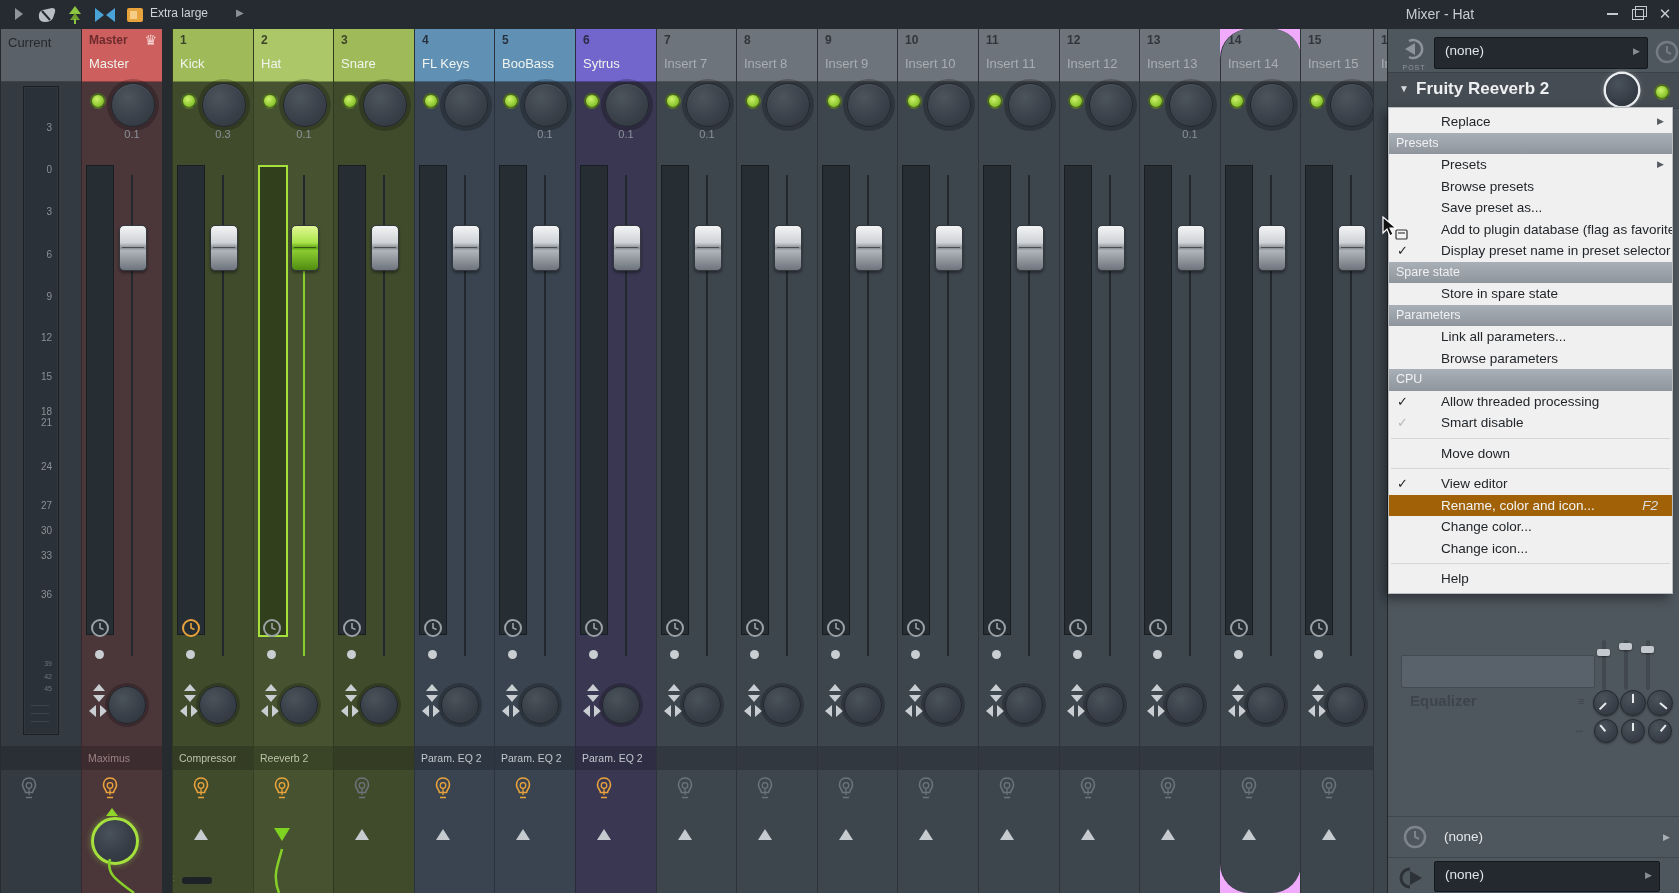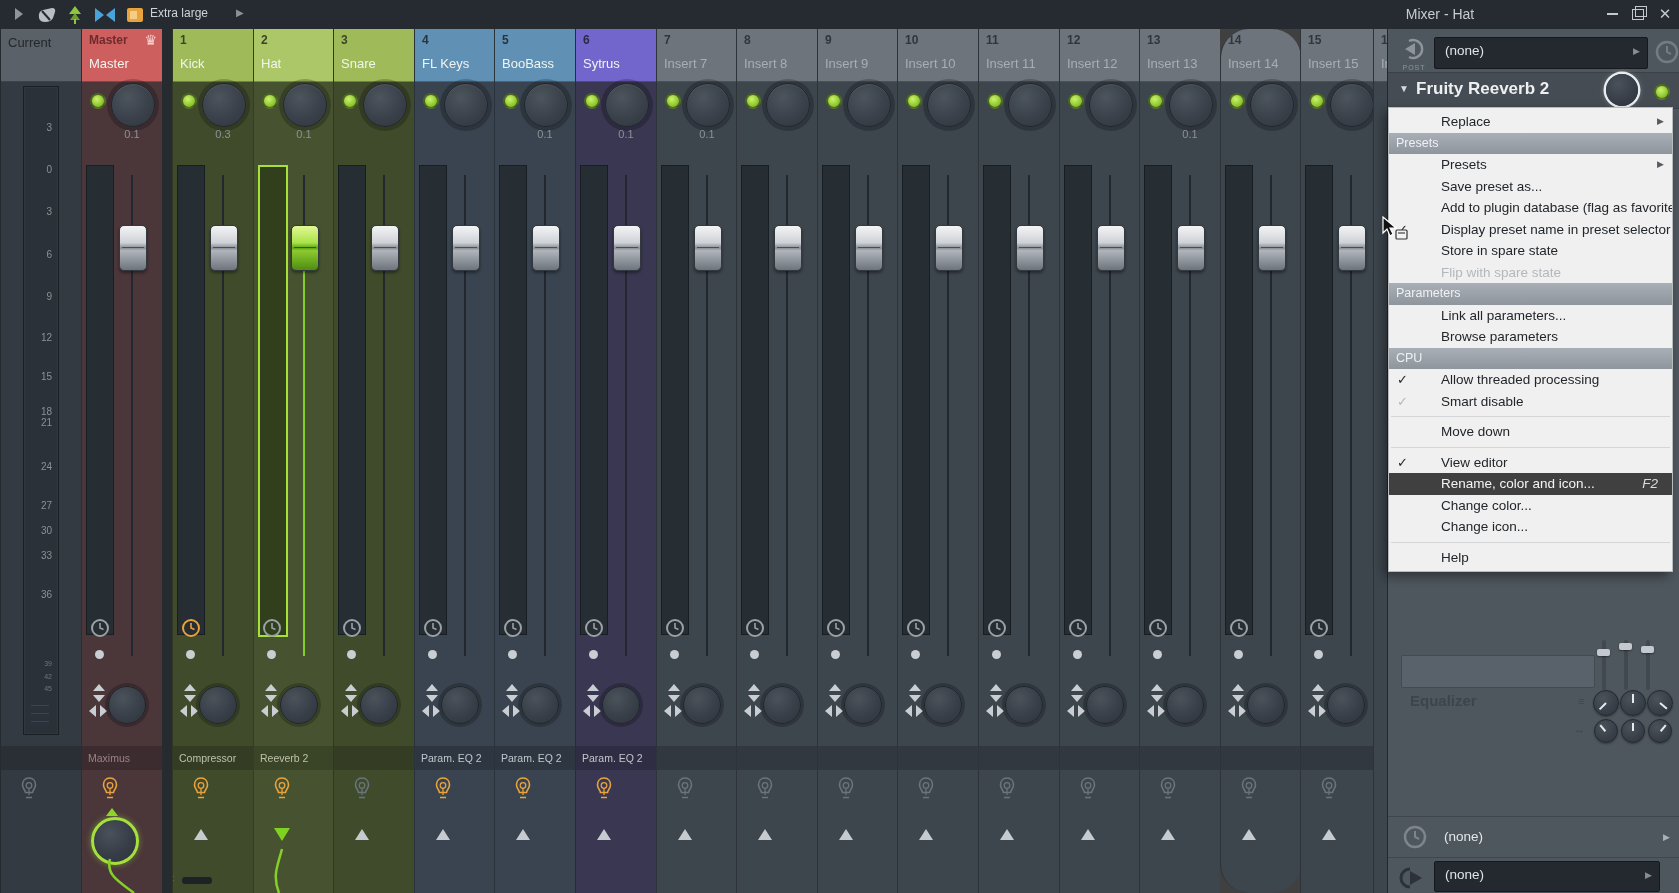--- a/index.html
+++ b/index.html
@@ -15,21 +15,21 @@
   #tb-next{position:absolute;left:236px;top:7px;font-size:10px;color:#8a9198;}
   #win-title{position:absolute;left:1330px;top:6px;width:220px;text-align:center;
              font-size:14px;color:#c6cbd0;}
   .winbtn{position:absolute;top:5px;width:22px;height:18px;text-align:center;color:#c3c9ce;
           font-size:13px;line-height:18px;}
   #btn-min span{display:inline-block;width:11px;height:0;border-bottom:2px solid #c3c9ce;margin-bottom:3px;}
   #btn-restore i{position:relative;display:inline-block;width:10px;height:9px;border:1px solid #c3c9ce;margin-top:4px;background:#262b31;}
   #btn-restore i:before{content:"";position:absolute;left:2px;top:-4px;width:10px;height:9px;border:1px solid #c3c9ce;}
 
   
-  #mixer{position:absolute;left:0;top:29px;width:1387px;height:864px;background:#404040;}
+  #mixer{position:absolute;left:0;top:29px;width:1387px;height:864px;background:#f0abfc;}
   #gap{position:absolute;left:161px;top:0;width:11px;height:864px;background:#262b30;}
   .strip{position:absolute;top:0;height:864px;overflow:hidden;border-left:1px solid rgba(0,0,0,.25);}
   .hdr{position:absolute;left:0;top:0;width:100%;height:52px;border-bottom:1px solid rgba(0,0,0,.3);}
   .hdr .num{position:absolute;left:7px;top:4px;font-size:12px;font-weight:bold;}
   .hdr .nm{position:absolute;left:7px;top:27px;font-size:13px;color:#f1f4ee;white-space:nowrap;}
   .crown{position:absolute;right:5px;top:3px;font-size:14px;color:#f6d7d4;}
 
   .t-current{background:#333a41;}.t-current .hdr{background:#5a6168;}
   .t-current .hdr .nm{top:6px;color:#24282d;font-size:13px;}
   .t-master{background:#4b363a;}.t-master .hdr{background:#cd5f5f;}
@@ -135,21 +135,21 @@
 
   
   #menu{position:absolute;left:1388px;top:107px;width:285px;background:#f0f0f0;
        border:1px solid #b9bcbf;box-shadow:-4px 5px 10px rgba(0,0,0,.4);box-sizing:border-box;
        padding:3px 0;}
   .mi{position:relative;height:21.5px;line-height:21.5px;padding-left:52px;font-size:13.5px;
        color:#22262a;white-space:nowrap;overflow:hidden;}
   .mi .chk{position:absolute;left:8px;top:0;font-size:13px;}
   .mi .sub{position:absolute;right:8px;top:0;font-size:9px;color:#565c62;}
   .mi .sc{position:absolute;right:14px;top:0;font-style:italic;color:#d9dde1;}
-  .mi.hl{background:#404040;color:#f2f4f6;}
+  .mi.hl{background:#a16207;color:#f2f4f6;}
   .mi.dis{color:#b3b8bd;}
   .mh{height:21.5px;line-height:21px;padding-left:7px;font-size:12.5px;color:#eef0f3;
        background:linear-gradient(180deg,#a9afb6,#8f959d);}
   .msep{height:9px;position:relative;}
   .msep:after{content:"";position:absolute;left:2px;right:2px;top:4px;border-top:1px solid #d4d6d8;}
 
   #cursor{position:absolute;left:1381px;top:216px;z-index:99;}
 </style>
 </head>
 <body>
@@ -828,25 +828,26 @@
     <div class="slot" id="slot-out">
       <span class="sv">(none)</span>
       <span class="sarr">▶</span>
     </div>
   </div>
 
   <div id="menu">
       <div class="mi">Replace<div class="sub">▶</div></div>
       <div class="mh">Presets</div>
       <div class="mi">Presets<div class="sub">▶</div></div>
+      <div class="mi">Browse presets</div>
       <div class="mi">Save preset as...</div>
       <div class="mi">Add to plugin database (flag as favorite)</div>
       <div class="mi">Display preset name in preset selector<div class="chk">✓</div></div>
+      <div class="mh">Spare state</div>
       <div class="mi">Store in spare state</div>
-      <div class="mi dis">Flip with spare state</div>
       <div class="mh">Parameters</div>
       <div class="mi">Link all parameters...</div>
       <div class="mi">Browse parameters</div>
       <div class="mh">CPU</div>
       <div class="mi">Allow threaded processing<div class="chk">✓</div></div>
       <div class="mi">Smart disable<div class="chk" style="color: rgb(179, 184, 189);">✓</div></div>
       <div class="msep"></div>
       <div class="mi">Move down</div>
       <div class="msep"></div>
       <div class="mi">View editor<div class="chk">✓</div></div>

